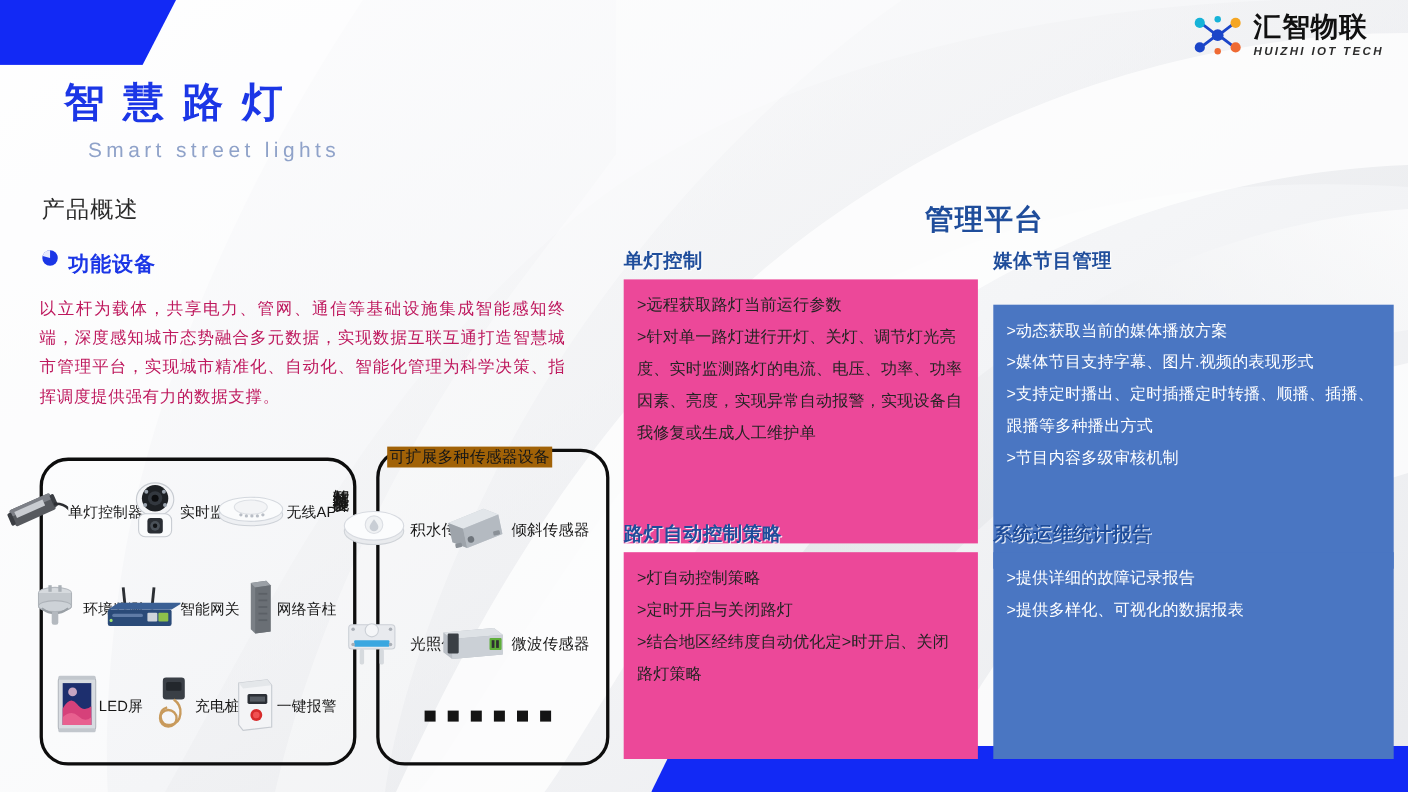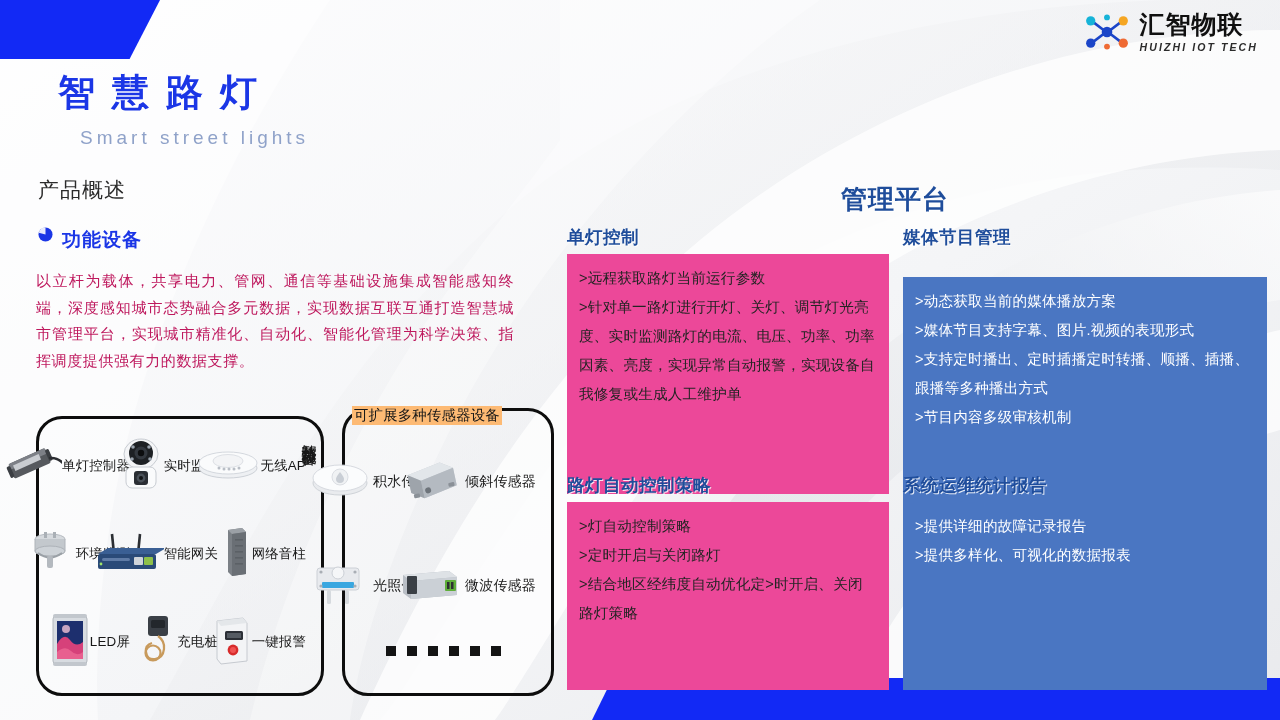--- a/index.html
+++ b/index.html
@@ -94,21 +94,21 @@
   .grid2 .cell .cap { font-size: 14px; }
 
   .vert-label {
     position: absolute; z-index: 6; left: 296px; top: 432px;
     width: 24px; font-size: 15px; line-height: 21px; color: #171717;
     writing-mode: vertical-rl; text-orientation: upright; letter-spacing: 1px;
     height: 250px;
   }
   .box-right-title {
     position: absolute; z-index: 7; left: 352px; top: 406px;
-    font-size: 14.4px; color: #171717; letter-spacing: .2px; background: #fdba74;
+    font-size: 14.4px; color: #171717; letter-spacing: .2px; background: #a16207;
     padding: 0 2px;
   }
   .dots-row {
     position: absolute; z-index: 6; left: 386px; top: 646px;
     display: flex; gap: 11px;
   }
   .dots-row i { width: 10px; height: 10px; background: #141414; display:block; }
 
   
   .plat-title {

